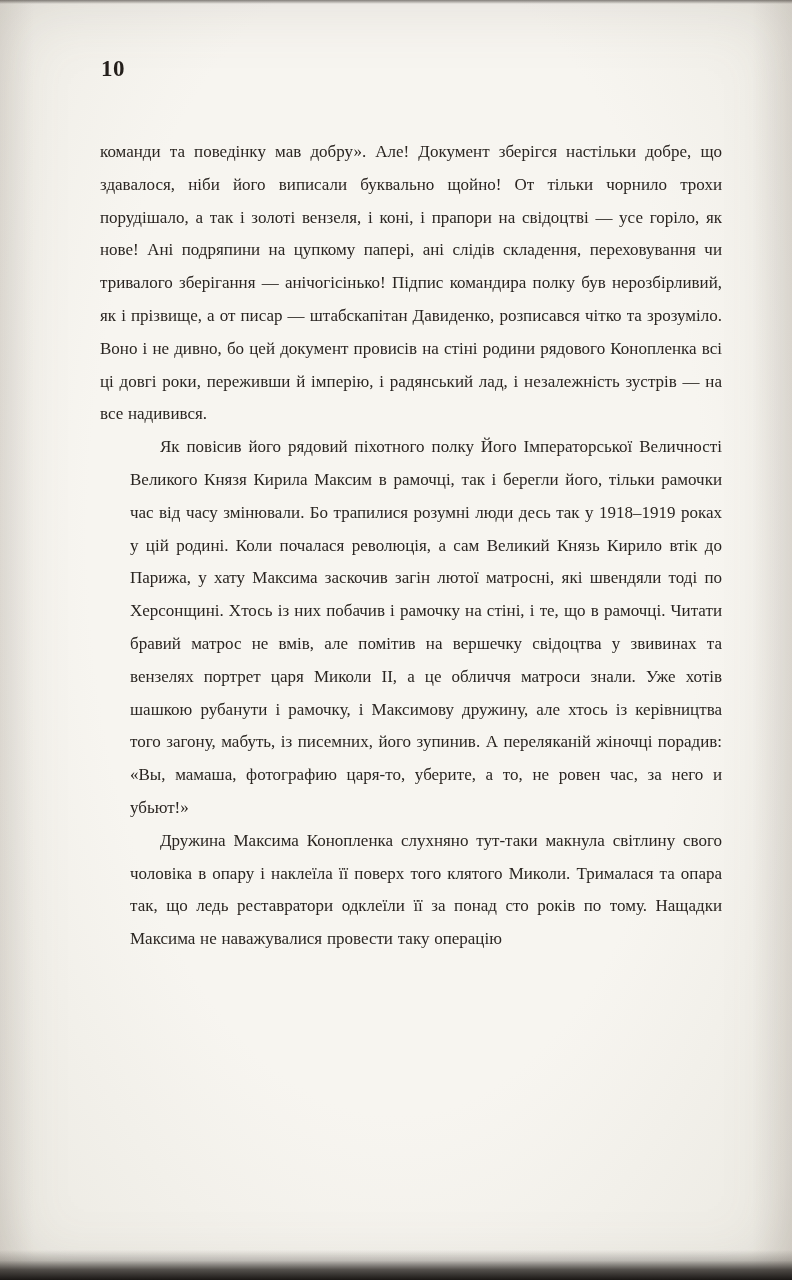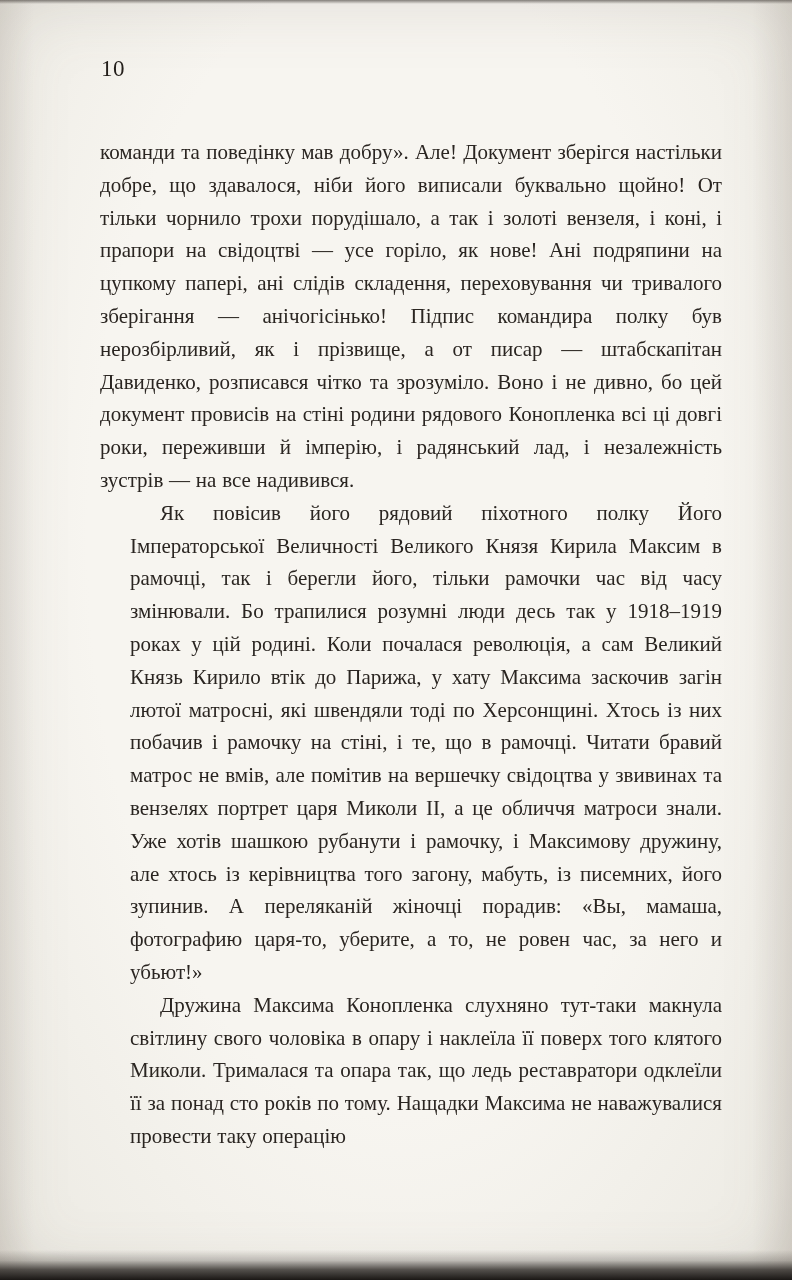--- a/index.html
+++ b/index.html
@@ -51,33 +51,33 @@
     top: 0; left: 0; bottom: 0;
     width: 34px;
     background: linear-gradient(to left, rgba(120,105,95,0), rgba(120,105,95,0.10));
     pointer-events: none;
   }
   .page-number {
     position: absolute;
     top: 56px;
     left: 101px;
     font-size: 23px;
-    font-weight: normal;
+    font-weight: bold;
     letter-spacing: 0.5px;
     color: #241f1b;
   }
   .text-block {
     position: absolute;
     top: 136px;
     left: 100px;
     width: 622px;
   }
   .text-block p {
     margin: 0;
-    font-size: 21px;
+    font-size: 17px;
     line-height: 32.8px;
     text-align: justify;
     hyphens: auto;
     -webkit-hyphens: auto;
     word-spacing: 0.5px;
     color: #2a2521;
   }
   .text-block p.indented {
     text-indent: 30px;
     margin-left: 30px;

